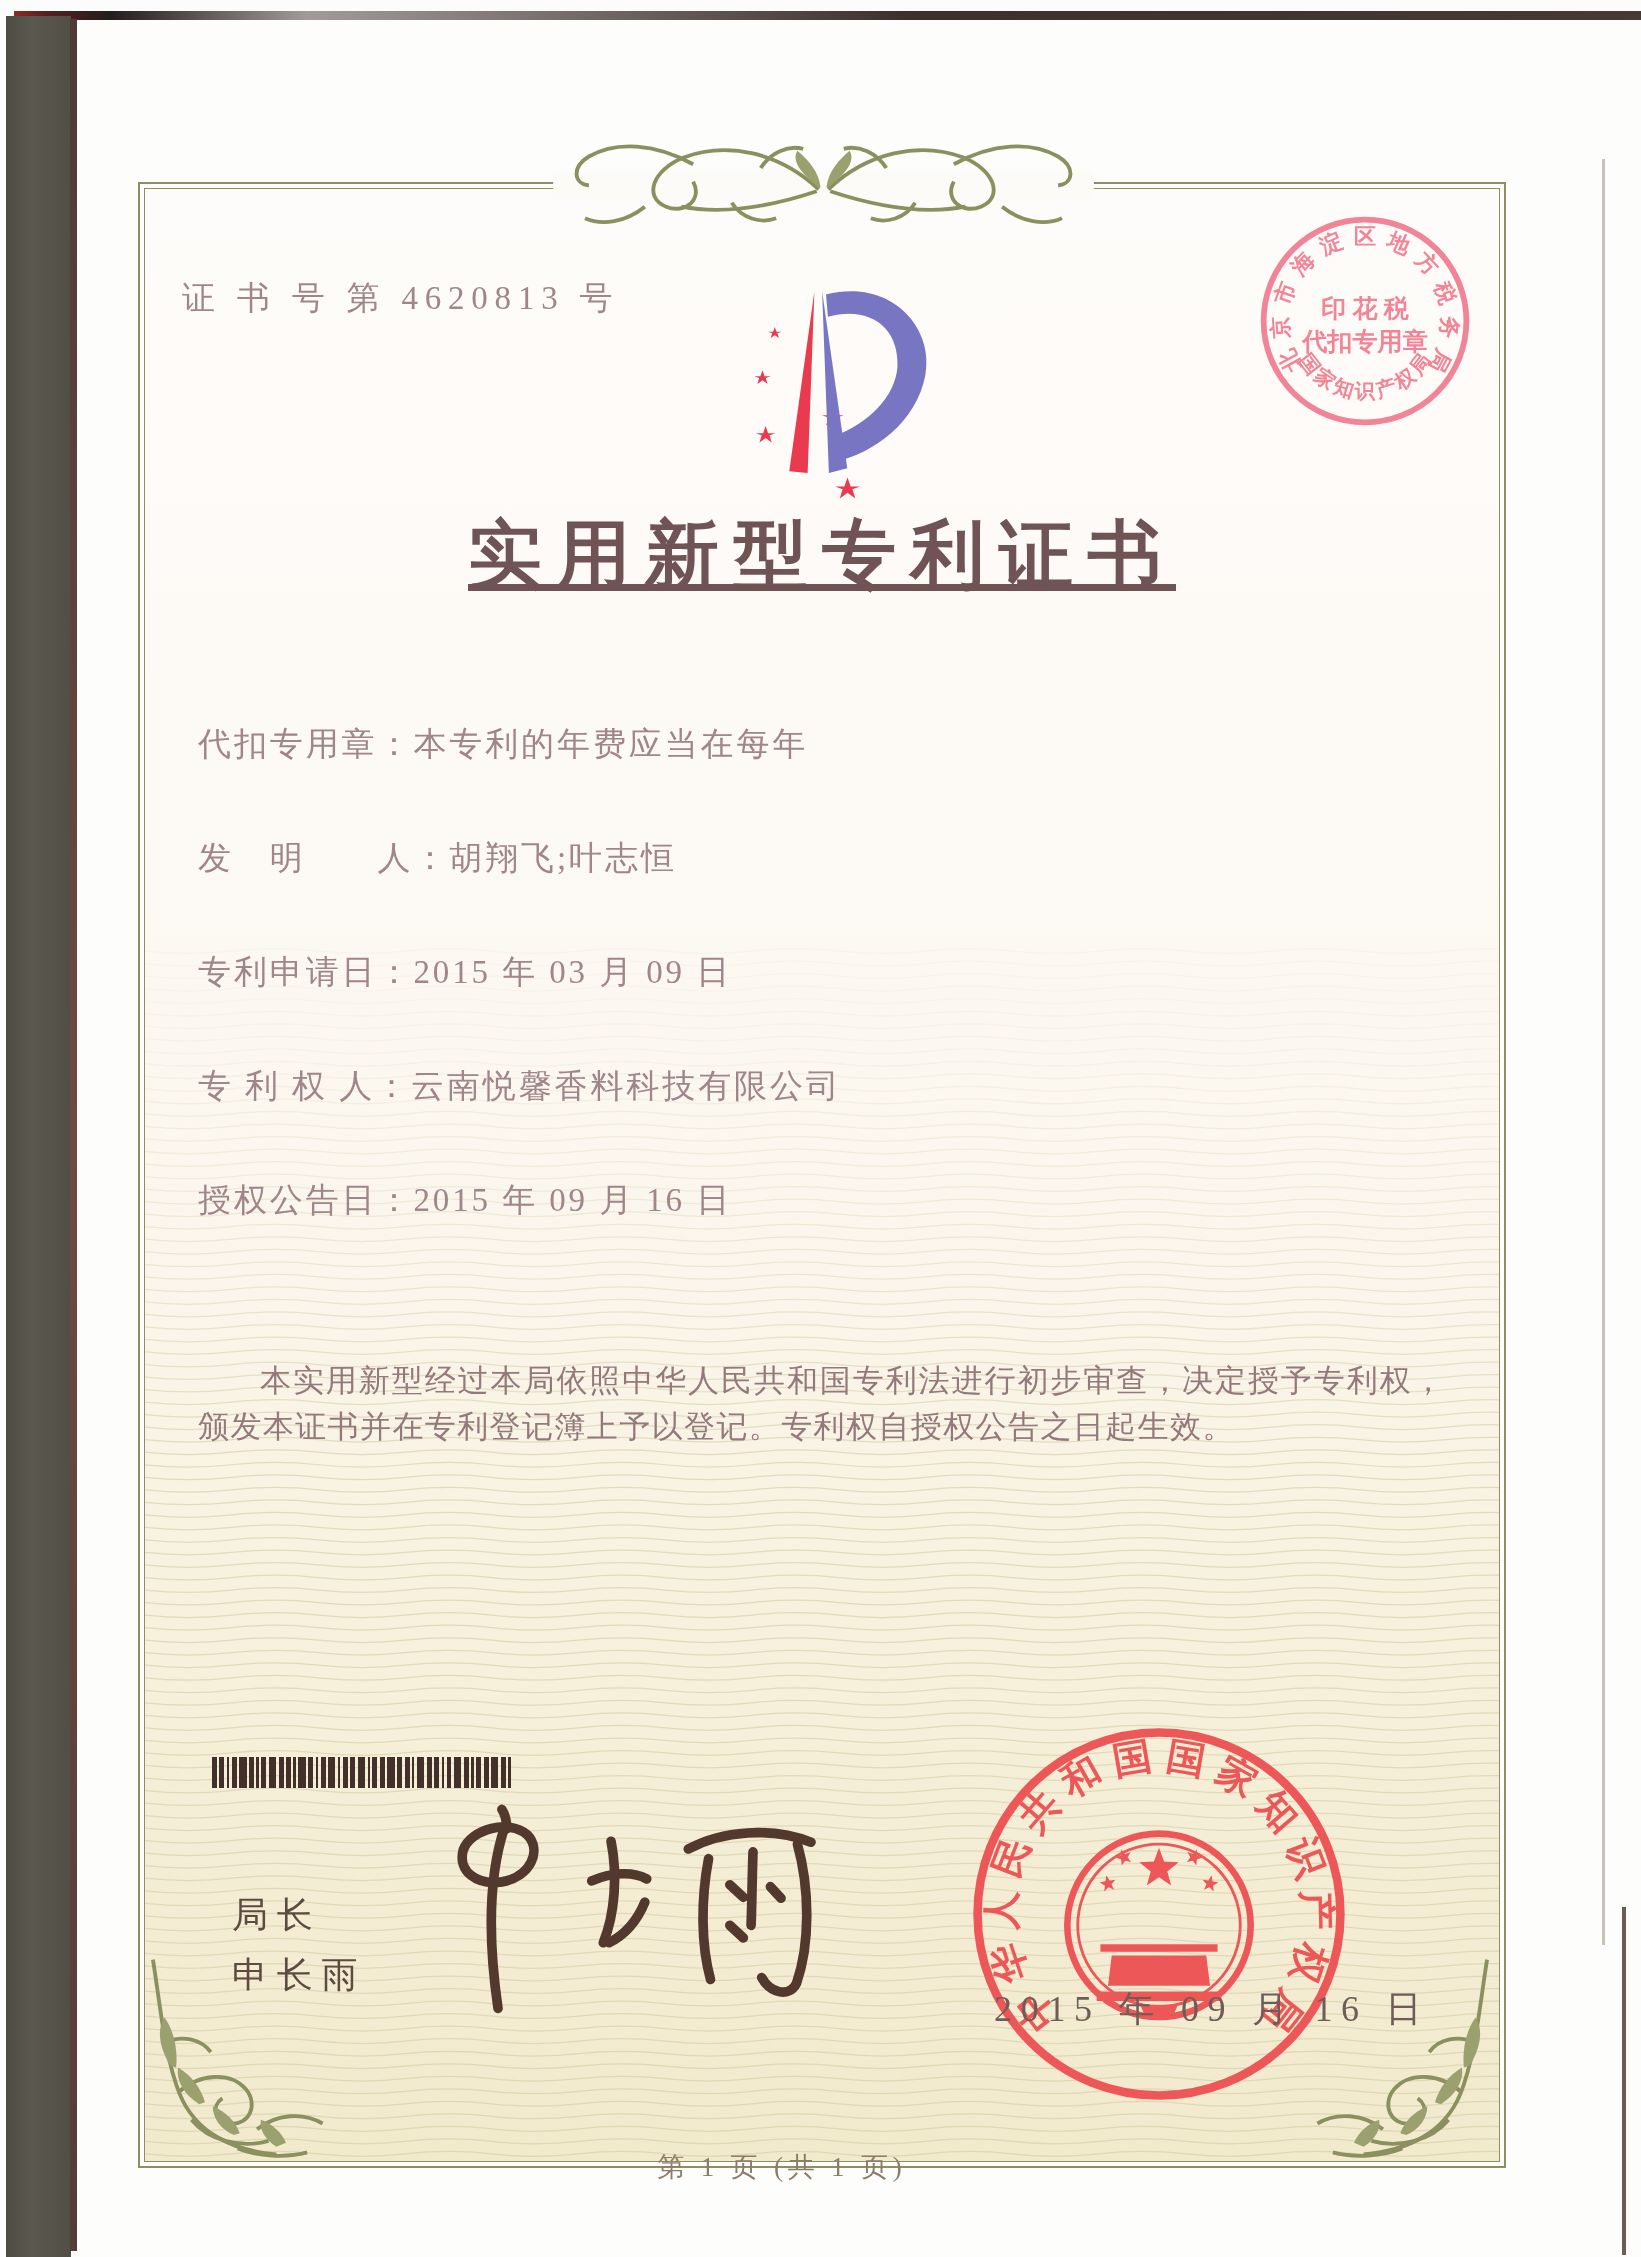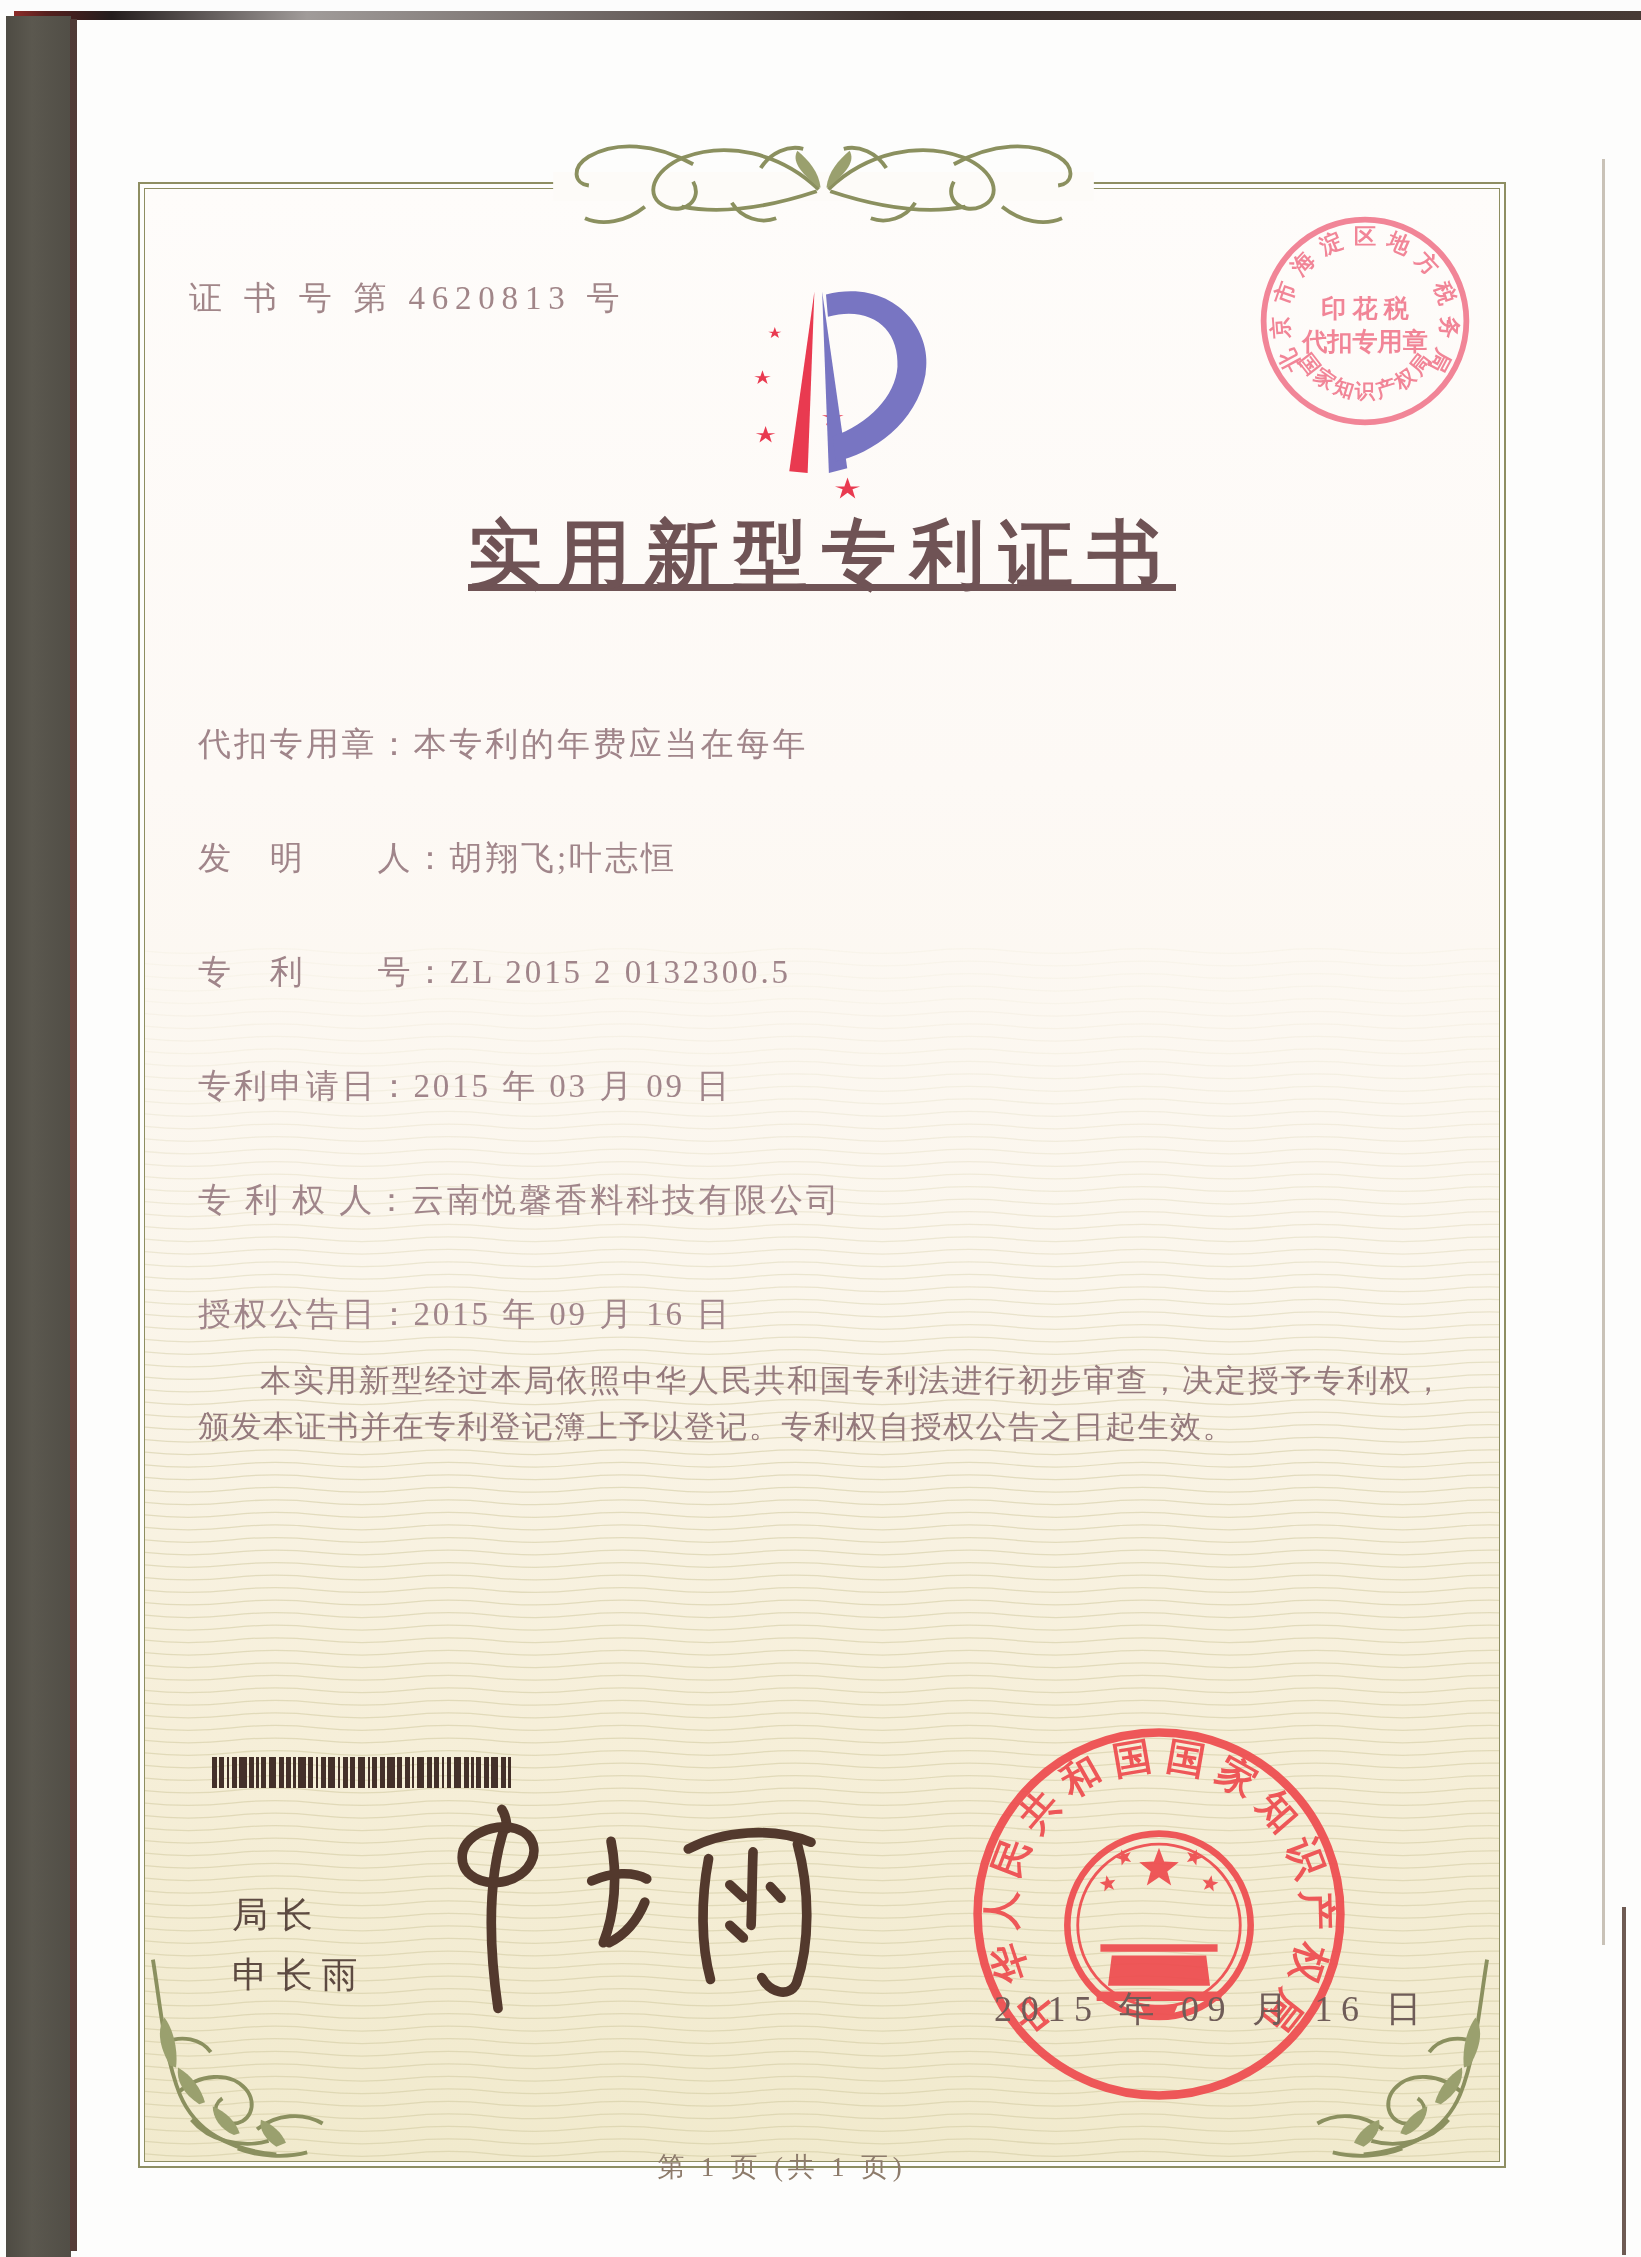--- a/index.html
+++ b/index.html
@@ -21,21 +21,21 @@
 
   
   .frame-outer { position:absolute; left:138px; top:182px; width:1368px; height:1986px;
                  border:2.9px solid #8e8e62; }
   .frame-inner { position:absolute; inset:3.9px; border:1.9px solid #8e8e62;
                  background:linear-gradient(180deg,#fefcfa 0%,#fdf9f5 30%,#fbf6ec 55%,#f6efd9 78%,#f1eacd 100%); }
   .waves-svg   { position:absolute; inset:0; width:100%; height:100%; }
 
   .abs { position:absolute; }
 
-  .cert-no { left:189px; top:276px; font-size:33px; color:#a18689; letter-spacing:6.8px; }
+  .cert-no { left:182px; top:276px; font-size:33px; color:#a18689; letter-spacing:6.8px; }
 
   .title { left:138px; top:506px; width:1368px; text-align:center;
            font-size:74px; font-weight:bold; color:#6f5355; letter-spacing:14.5px;text-decoration:underline; }
 
   .fields { left:198px; top:722px; width:1255px; }
   .field-row { font-size:33px; color:#a0858a; letter-spacing:2.9px; height:39px; margin-bottom:75px; white-space:nowrap; }
 
   .paras { left:198px; top:1358px; width:1247px; }
   .paras p { font-size:31px; color:#94797c; line-height:46px; text-align:justify;
              text-indent:2em; letter-spacing:1.4px; }
@@ -272,21 +272,20 @@
       <polygon points="146,14 153,202 172,197"></polygon>
       <path d="M150 17 C 218 0 262 52 253 100 C 244 150 198 182 160 190 L157 164 C 194 152 222 122 224 92 C 226 53 197 28 152 40 Z"></path>
     </g>
   </svg>
 
   <div class="abs title">实用新型专利证书</div>
 
   <div class="abs fields" id="fields">
       <div class="field-row"><span>代扣专用章：</span><span>本专利的年费应当在每年</span></div>
       <div class="field-row"><span>发　明　　人：</span><span>胡翔飞;叶志恒</span></div>
-      <div class="field-row"><span>专　利　　号：</span><span>ZL 2015 2 0132300.5</span></div>
       <div class="field-row"><span>专利申请日：</span><span>2015 年 03 月 09 日</span></div>
       <div class="field-row"><span>专 利 权 人：</span><span>云南悦馨香料科技有限公司</span></div>
       <div class="field-row"><span>授权公告日：</span><span>2015 年 09 月 16 日</span></div>
     </div>
 
   <div class="abs paras" id="paras">
       <p>本实用新型经过本局依照中华人民共和国专利法进行初步审查，决定授予专利权，颁发本证书并在专利登记簿上予以登记。专利权自授权公告之日起生效。</p>
     </div>
 
   <div class="abs barcode" id="barcode">

